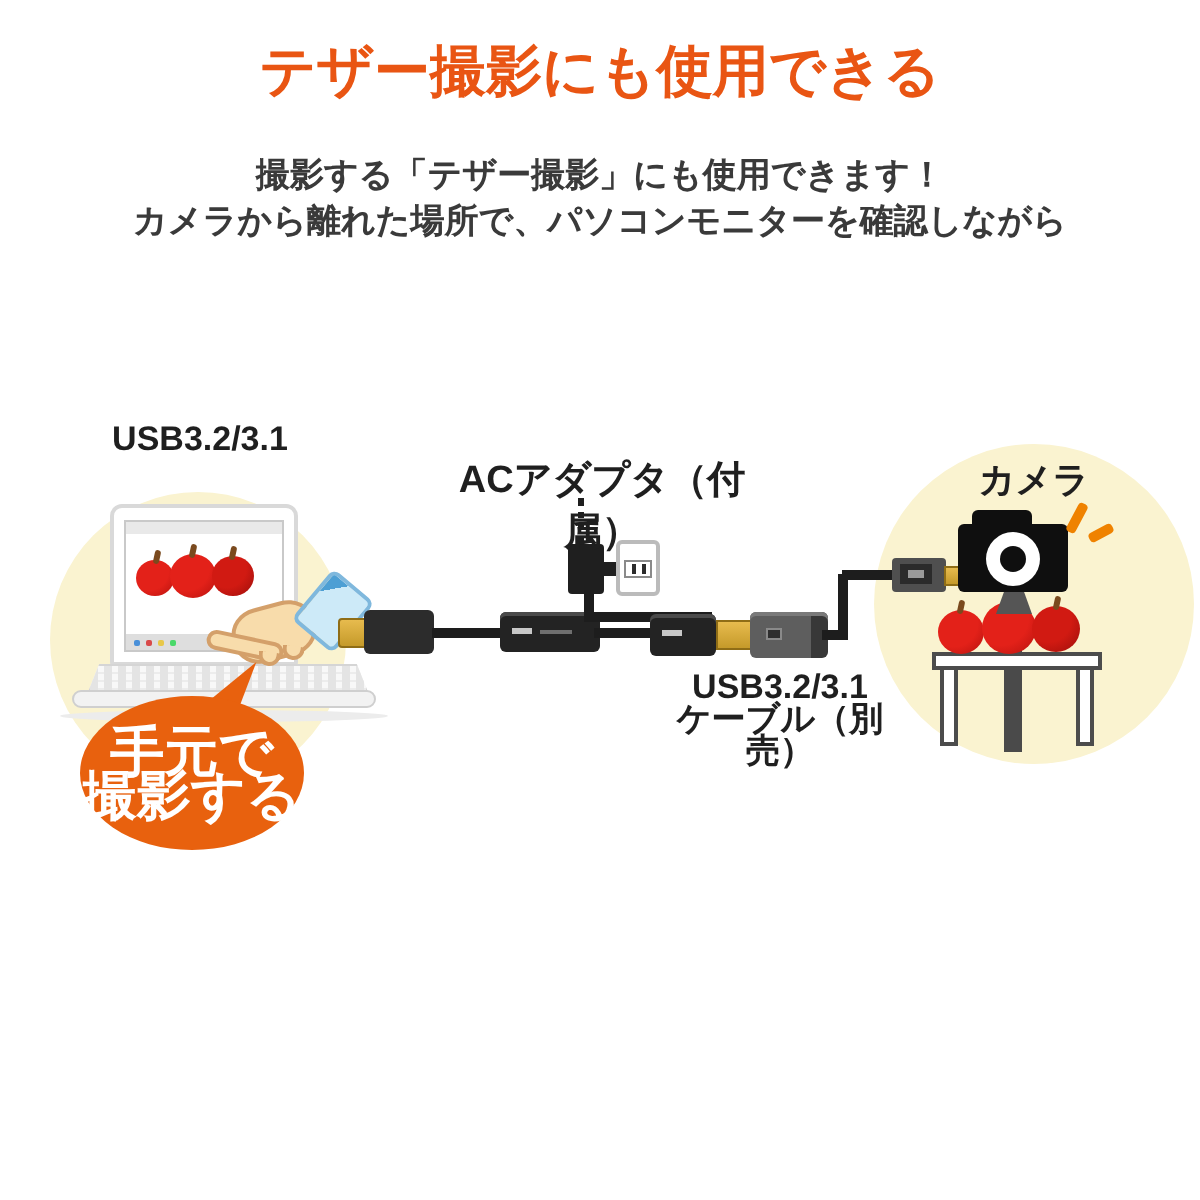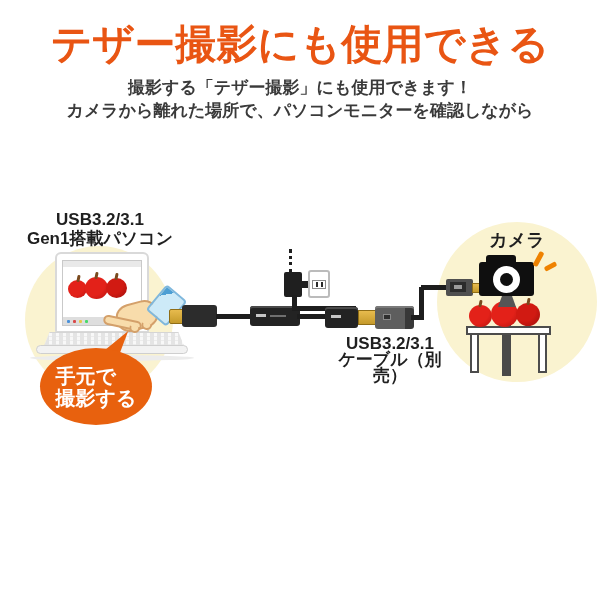--- a/index.html
+++ b/index.html
@@ -16,21 +16,21 @@
     --skin:#f8dcab;
     --skin-line:#d4a06a;
   }
   *{margin:0;padding:0;box-sizing:border-box;}
   html,body{background:#fff;}
   .wrap{position:relative;width:600px;height:600px;background:#fff;overflow:hidden;
         font-family:"Liberation Sans","DejaVu Sans",sans-serif;}
   .abs{position:absolute;}
 
   
-  .title{left:0;right:0;top:17px;text-align:center;font-size:41px;font-weight:800;
+  .title{left:0;right:0;top:17px;text-align:center;font-size:28px;font-weight:800;
          color:var(--title-orange);letter-spacing:0px;}
   .subtitle{left:0;right:0;top:76px;text-align:center;font-size:17px;font-weight:600;
             color:var(--subtitle-gray);line-height:23px;}
 
   
   .circle{border-radius:50%;background:var(--highlight-yellow);}
   .circle-left{left:25px;top:246px;width:148px;height:148px;}
   .circle-right{left:437px;top:222px;width:160px;height:160px;}
 
   
@@ -82,21 +82,21 @@
   .hand-cuff{left:153px;top:289px;width:27px;height:33px;transform:rotate(40deg);
              background:linear-gradient(130deg,#4d9fd4 0 20%,#cdeaf8 20%);
              border:2px solid #7fb8dd;border-radius:4px;}
 
   
   .bubble-tail{left:94px;top:331px;width:38px;height:28px;background:var(--bubble-orange);
                clip-path:polygon(90% 0,0 100%,62% 100%);}
   .bubble{left:40px;top:348px;width:112px;height:77px;border-radius:50%;
           background:var(--bubble-orange);display:flex;flex-direction:column;
           align-items:center;justify-content:center;}
-  .bubble-text{color:#fff;font-weight:800;font-size:20px;line-height:22px;text-align:left;font-family:Liberation Serif, serif;}
+  .bubble-text{color:#fff;font-weight:800;font-size:27px;line-height:22px;text-align:center;font-family:Liberation Serif, serif;}
 
   
   .wire{background:var(--cable-black);}
   .gold{background:linear-gradient(#e7bb4e,#c59a2a);border:1px solid #8f6d16;}
   .usb-l-tip{left:169px;top:309px;width:14px;height:15px;border-radius:2px 0 0 2px;}
   .usb-l-body{left:182px;top:305px;width:35px;height:22px;background:#2c2c2c;border-radius:3px;}
   .wire1{left:216px;top:314px;width:36px;height:5px;}
   .repeater{background:#232323;border-radius:3px;box-shadow:inset 0 2px 0 #4a4a4a;}
   .rep1{left:250px;top:306px;width:50px;height:20px;}
   .rep2{left:325px;top:307px;width:33px;height:21px;}
@@ -154,21 +154,20 @@
   <div class="abs subtitle">
     <div>撮影する「テザー撮影」にも使用できます！</div>
     <div>カメラから離れた場所で、パソコンモニターを確認しながら</div>
   </div>
 
   <div class="abs circle circle-left"></div>
   <div class="abs circle circle-right"></div>
 
   <div class="abs lbl pc-label">
     <div>USB3.2/3.1</div>
-    <div>Gen1搭載パソコン</div>
   </div>
 
   <div>
     <div class="abs lt-shadow"></div>
     <div class="abs lt-screen"></div>
     <div class="abs lt-inner"></div>
     <div class="abs lt-bar-top"></div>
     <div class="abs apple sap-l"></div>
     <div class="abs apple sap-m"></div>
     <div class="abs apple dark sap-r"></div>
@@ -224,20 +223,21 @@
     <div class="abs wire elbow-v"></div>
     <div class="abs wire elbow-h"></div>
     <div class="abs cam-conn">
       <div class="cam-conn-inner">
         <span class="cam-conn-slot"></span>
       </div>
     </div>
     <div class="abs gold cam-conn-tip"></div>
   </div>
 
+  <div class="abs lbl adapter-label">ACアダプタ（付属）</div>
   <div class="abs lbl cable-label">
     <div>USB3.2/3.1</div>
     <div>ケーブル（別売）</div>
   </div>
 
   <div class="abs lbl camera-label">カメラ</div>
   <div>
     <div class="abs pole"></div>
     <div class="abs table-top"></div>
     <div class="abs leg leg-l"></div>

